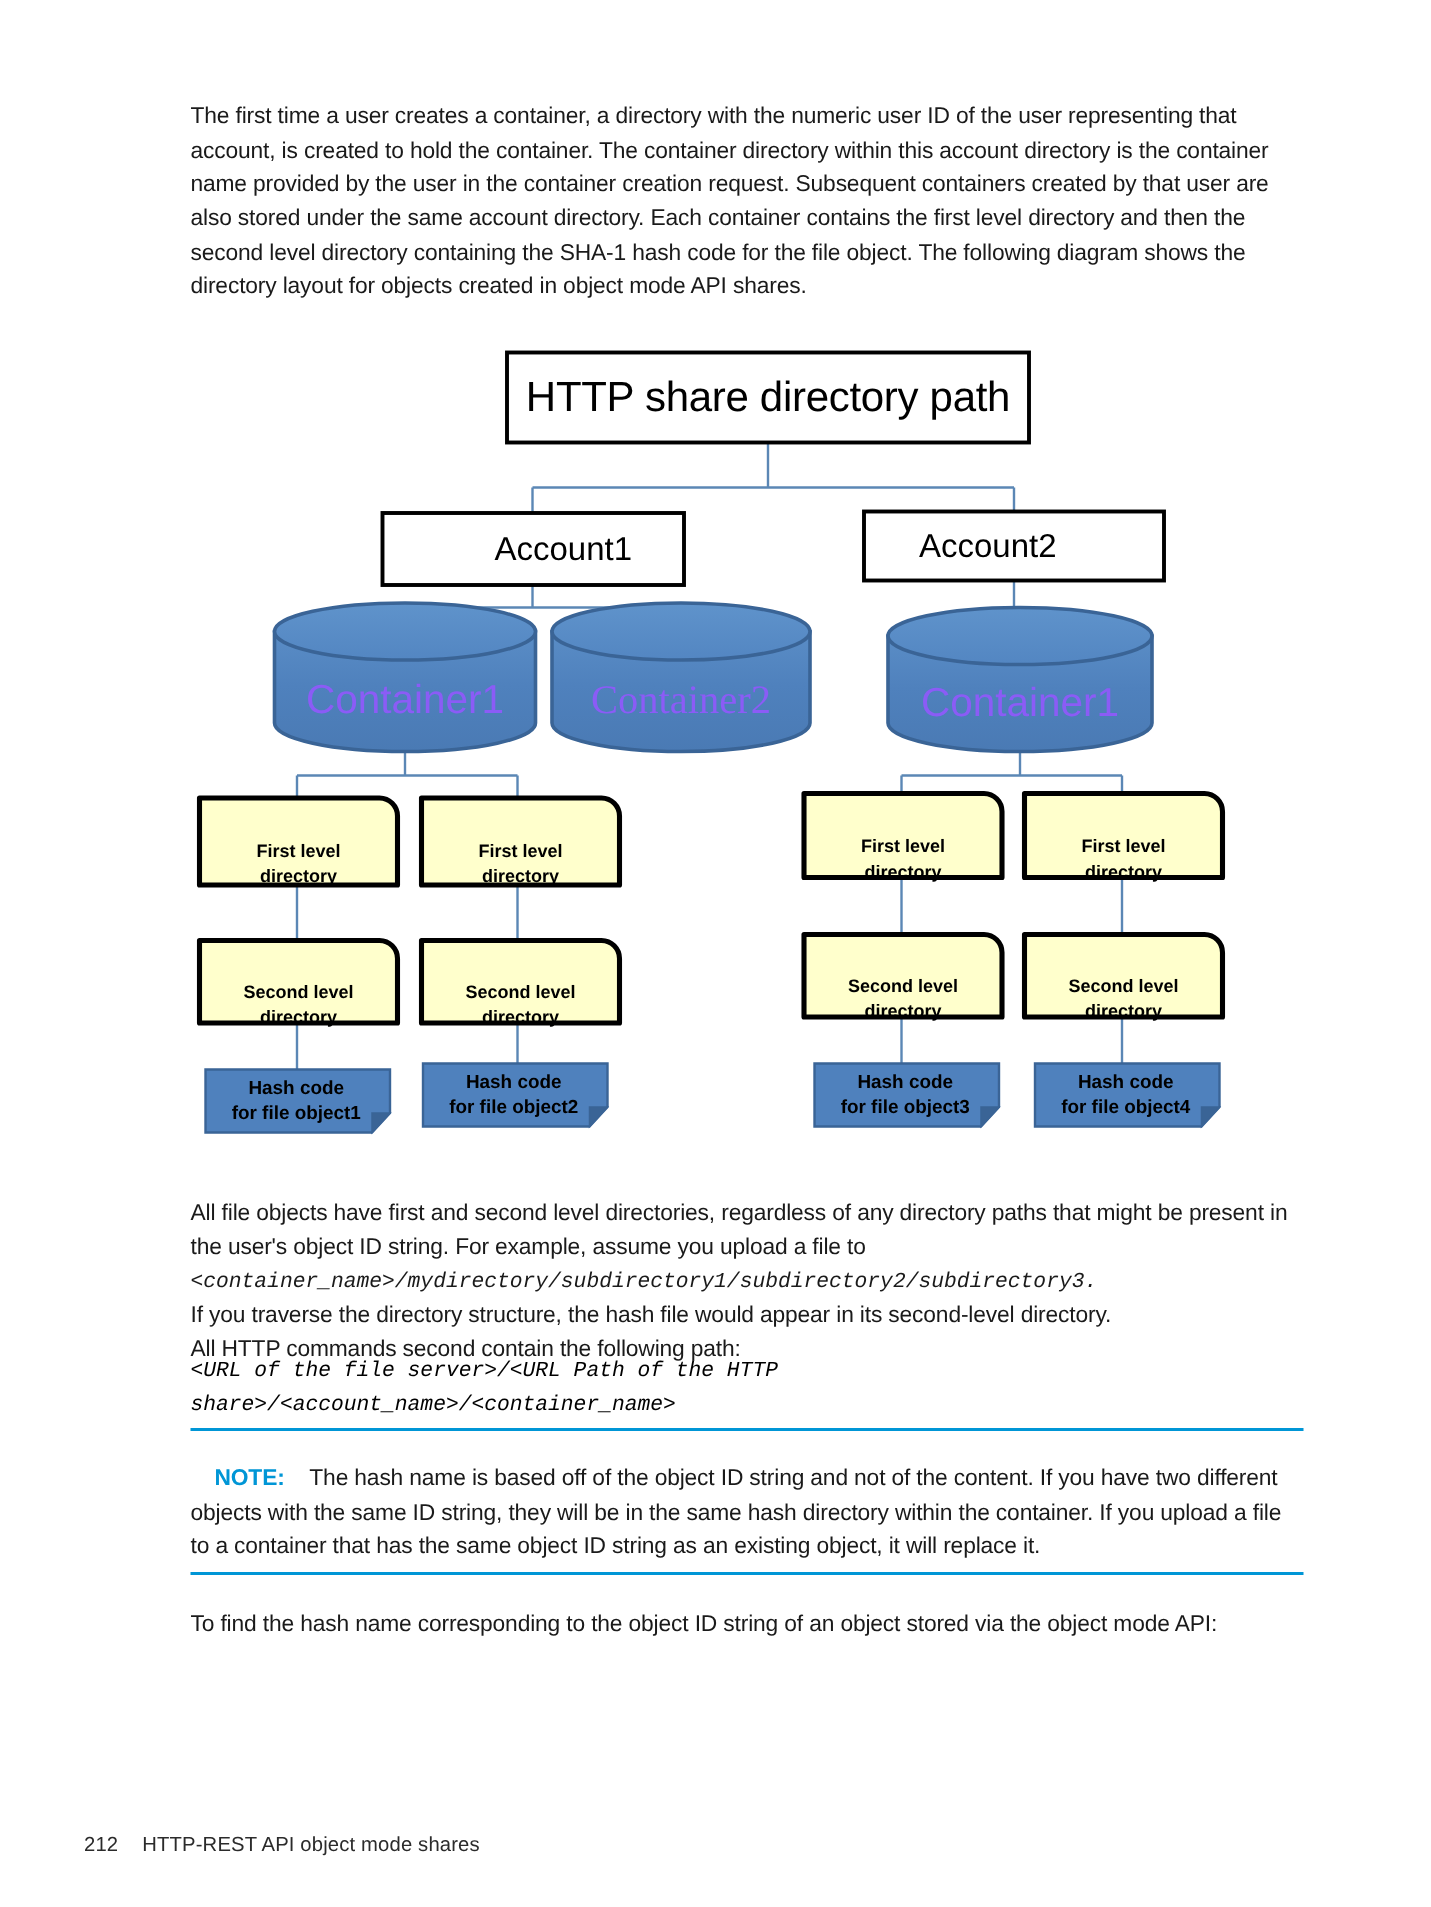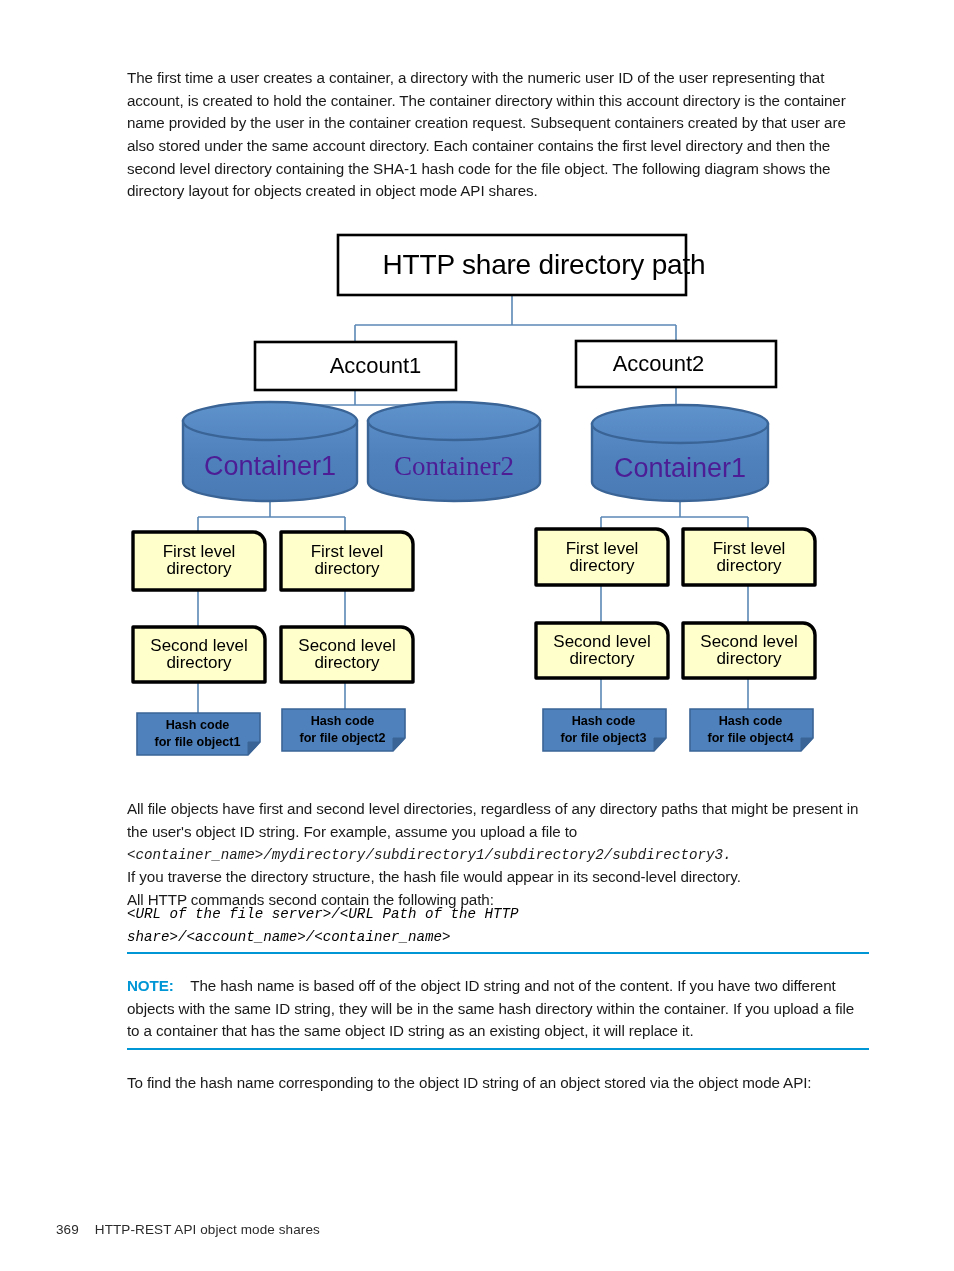--- a/index.html
+++ b/index.html
@@ -64,37 +64,37 @@
   .dg-label {
     position: absolute;
     text-align: center;
     pointer-events: none;
   }
   .lbl-title {
     font-size: 28px;
     color: #000;
     letter-spacing: -0.2px;
     white-space: nowrap;
-    padding-left: 32px;
   }
   .lbl-account {
     font-size: 22px;
     color: #000;
     white-space: nowrap;
   }
   .lbl-container {
     font-size: 27px;
-    color: #4c1d95;
+    color: #8b5cf6;
     white-space: nowrap;
   }
   .lbl-small {
-    font-size: 17px;
-    font-weight: normal;
+    font-size: 12px;
+    font-weight: bold;
     line-height: 17px;
     color: #000;
+    margin-top: 16px;
   }
   .lbl-hash {
     font-size: 12.6px;
     font-weight: bold;
     line-height: 17px;
     color: #000;
   }
 
   
   #p-allfiles  { top: 783px; }
@@ -111,20 +111,21 @@
     background: #0096d6;
   }
   #rule-top { top: 952px; }
   #rule-bot { top: 1048px; }
   #note {
     top: 960px;
   }
   .note-label {
     color: #0096d6;
     font-weight: bold;
+    margin-left: 16px;
   }
   #p-tofind { top: 1057px; }
 
   
   #footer {
     position: absolute;
     left: 56px;
     top: 1222px;
     font-size: 13.5px;
     color: #2b2b2b;
@@ -313,16 +314,16 @@
     <div>share&gt;/&lt;account_name&gt;/&lt;container_name&gt;</div>
   </div>
 
   <div class="rule" id="rule-top"></div>
   <p class="para" id="note"><span class="note-label">NOTE:</span><span>&nbsp;&nbsp;&nbsp;&nbsp;</span><span>The hash name is based off of the object ID string and not of the content. If you have two different objects with the same ID string, they will be in the same hash directory within the container. If you upload a file to a container that has the same object ID string as an existing object, it will replace it.</span></p>
   <div class="rule" id="rule-bot"></div>
 
   <p class="para" id="p-tofind">To find the hash name corresponding to the object ID string of an object stored via the object mode API:</p>
 
   <div id="footer">
-    <span class="fnum">369</span><span>HTTP-REST API object mode shares</span>
+    <span class="fnum">212</span><span>HTTP-REST API object mode shares</span>
   </div>
 
 </div>
 
 </body></html>

